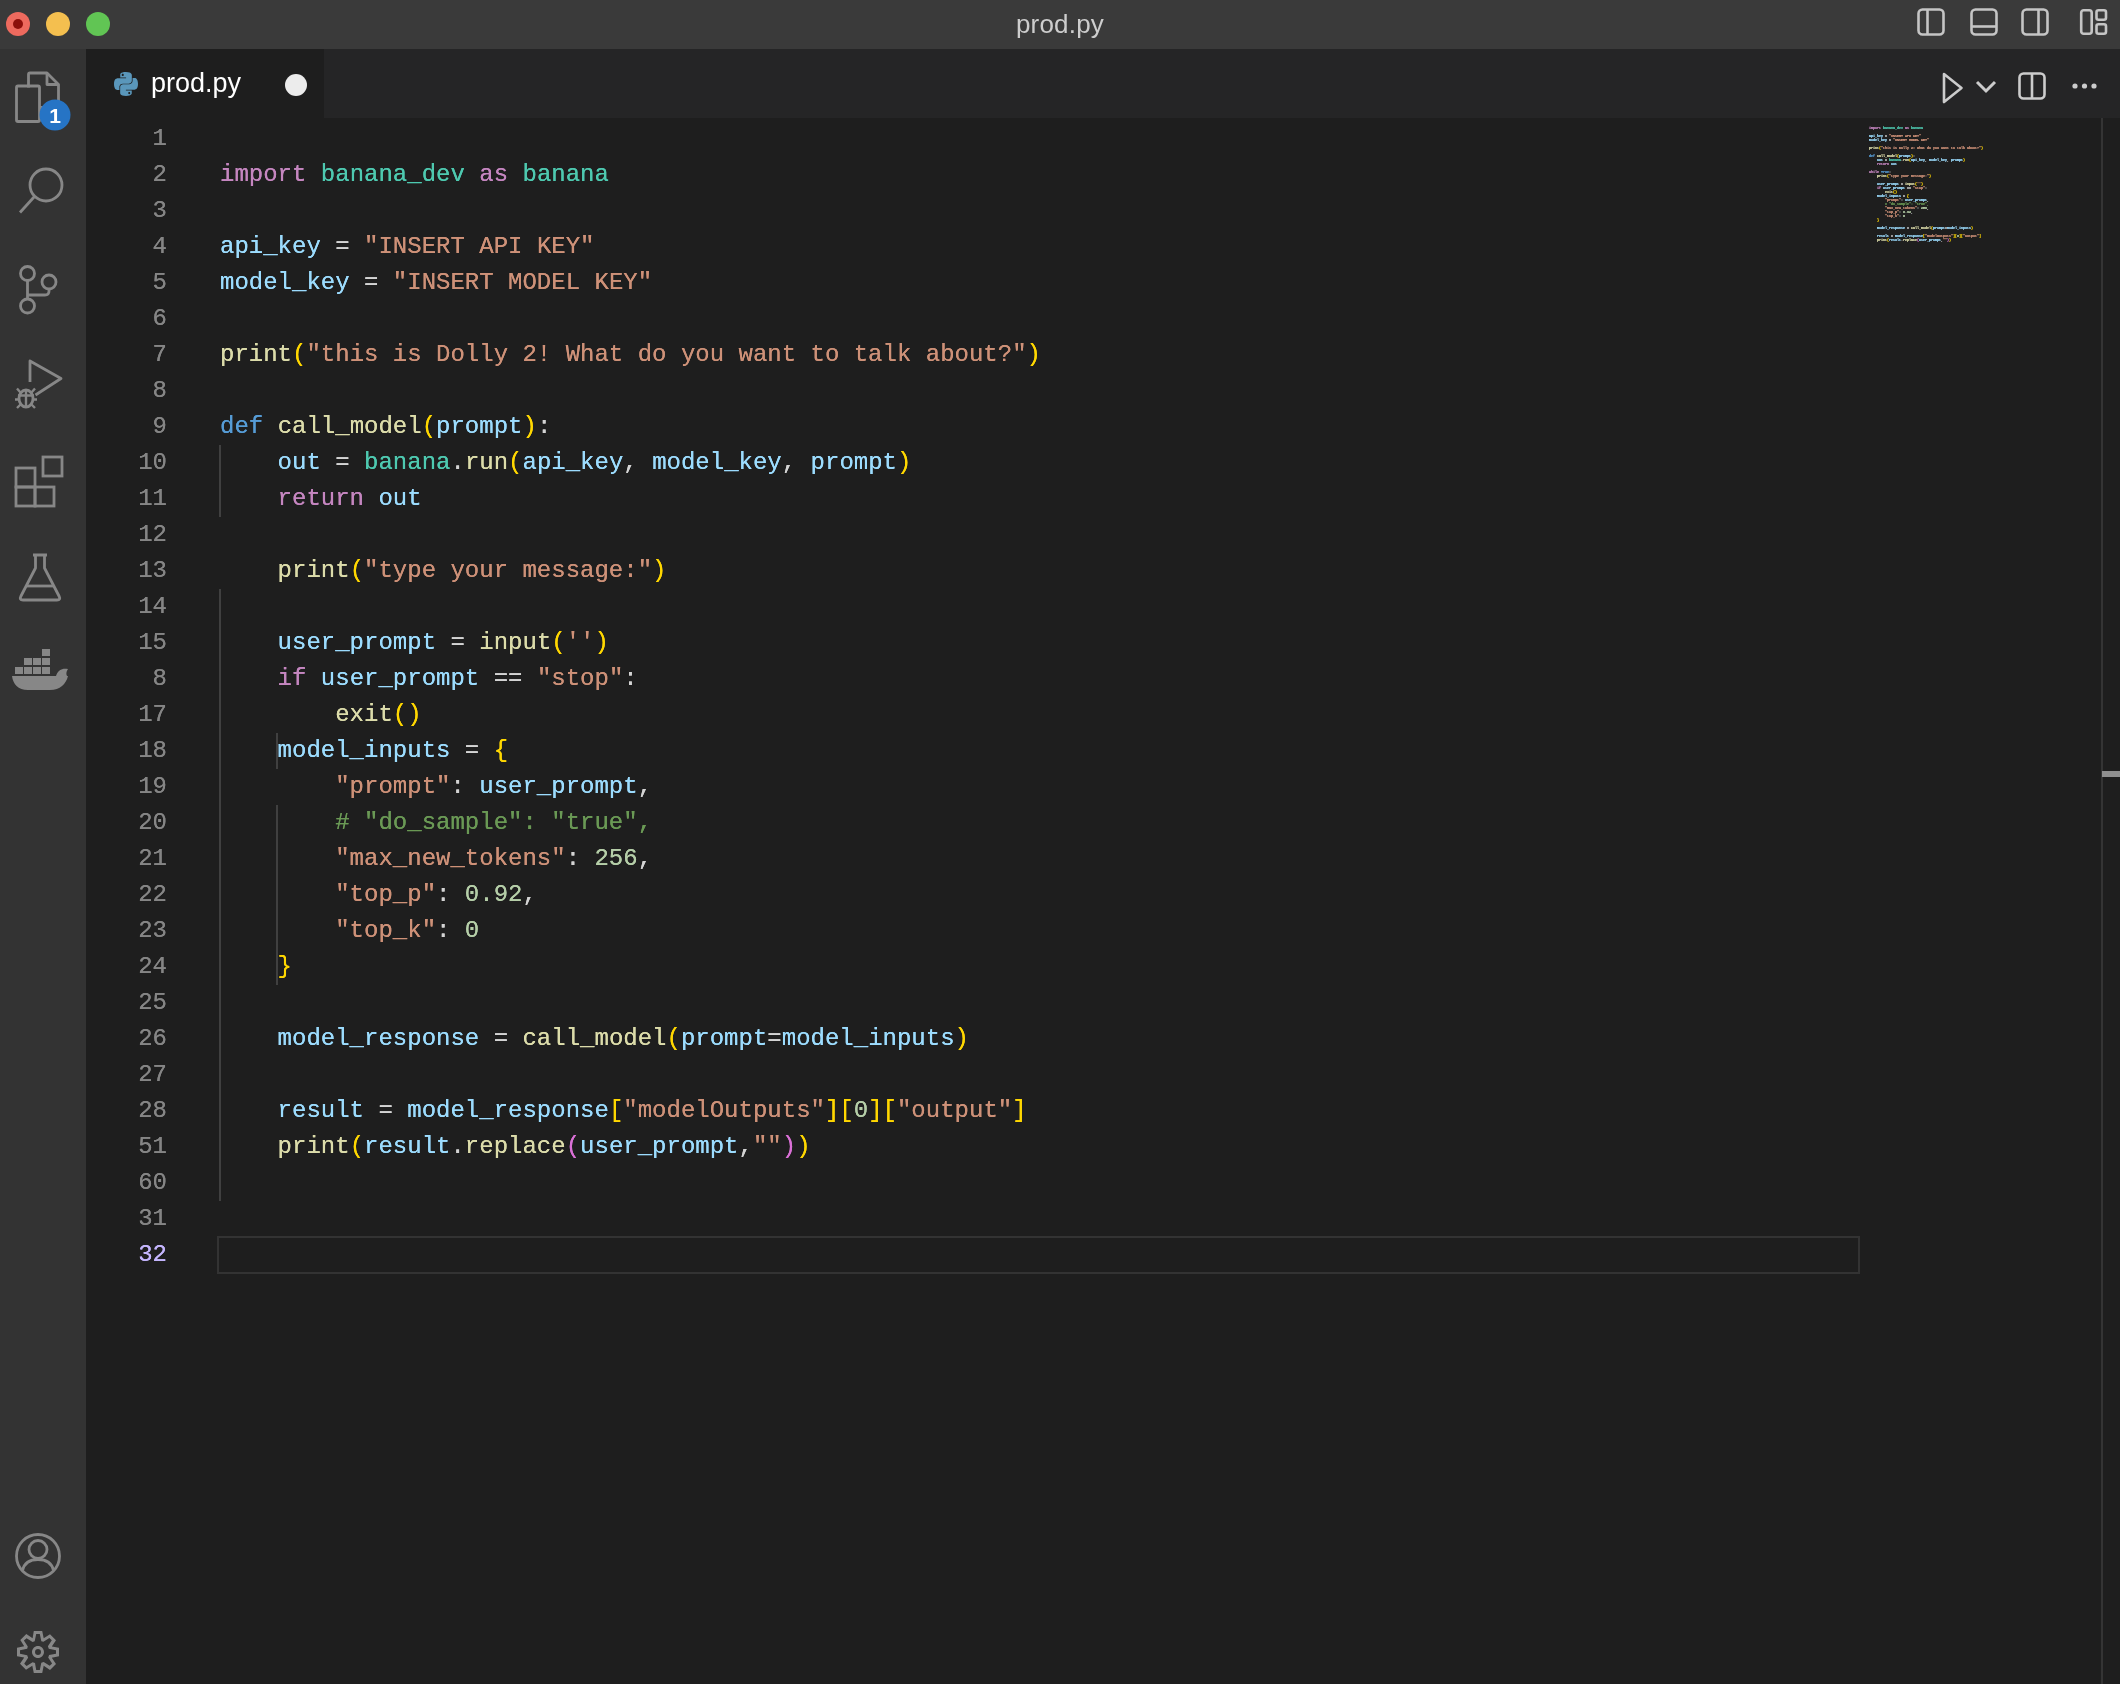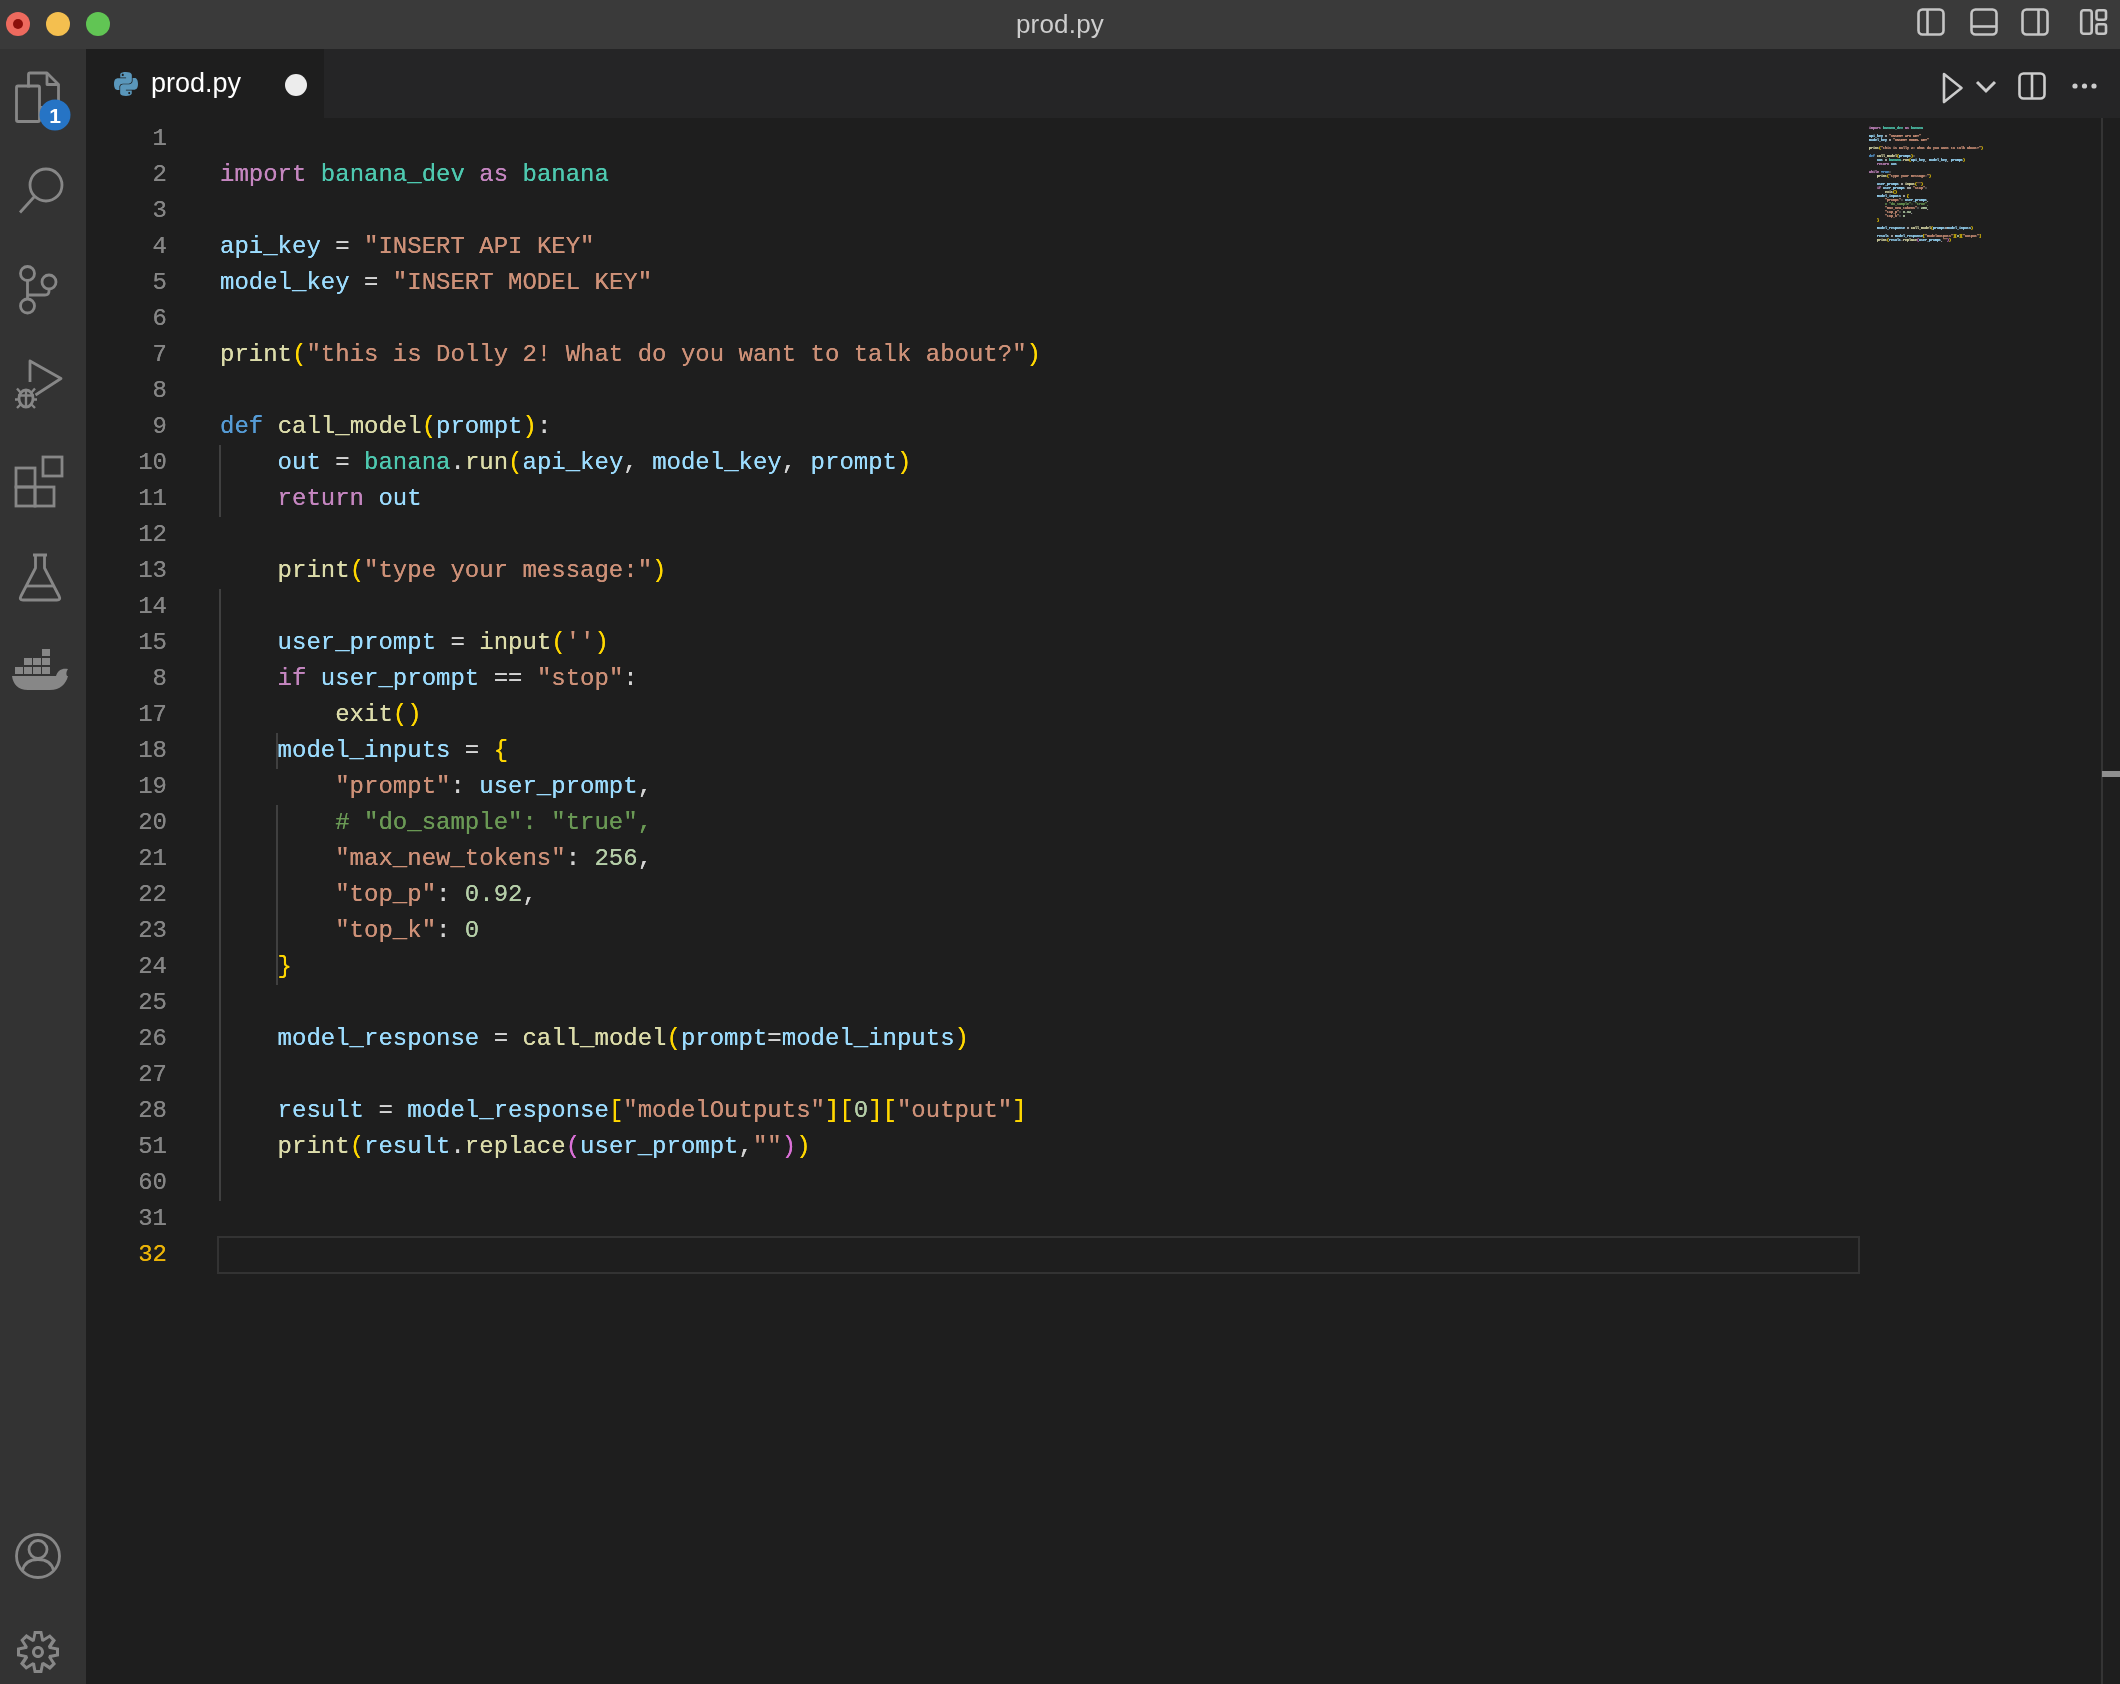--- a/index.html
+++ b/index.html
@@ -12,21 +12,21 @@
 .tl { border-radius:50%; width:24px; height:24px; top:12px; }
 #activitybar { left:0; top:49px; width:86px; height:1635px; background:#333333; }
 #tabstrip { left:86px; top:49px; width:2034px; height:69px; background:#252526; }
 #tab { left:86px; top:49px; width:238px; height:69px; background:#1e1e1e; }
 #tabname { left:151px; top:49px; height:69px; line-height:69px; color:#ffffff; font-size:27px; }
 #moddot { left:285px; top:74px; width:22px; height:22px; border-radius:50%; background:#ececec; }
 
 #editor { left:86px; top:118px; width:2034px; height:1566px; background:#1e1e1e; }
 #linenums { left:86px; top:121px; width:81px; }
 .ln { height:36px; line-height:36px; text-align:right; color:#858585; font-family:"Liberation Mono",monospace; font-size:24px; text-shadow:0 0 0.6px currentColor; }
-.ln.cur { color:#eab308; }
+.ln.cur { color:#c4b5fd; }
 #code { left:220px; top:121px; }
 .cl { height:36px; line-height:36px; white-space:pre; font-family:"Liberation Mono",monospace; font-size:24px; color:#d4d4d4; text-shadow:0 0 0.6px currentColor; }
 .k { color:#c586c0; } .d { color:#569cd6; } .f { color:#dcdcaa; }
 .v { color:#9cdcfe; } .m { color:#4ec9b0; } .s { color:#ce9178; }
 .n { color:#b5cea8; } .c { color:#6a9955; } .o { color:#d4d4d4; }
 .g { color:#ffd700; } .p { color:#da70d6; }
 .guide { width:2px; background:#404040; }
 #curline { left:217px; top:1236px; width:1643px; height:38px; border:2px solid #333333; }
 
 #minimap { left:1869px; top:122px; transform-origin:0 0; transform:scale(0.139,0.1111); }

